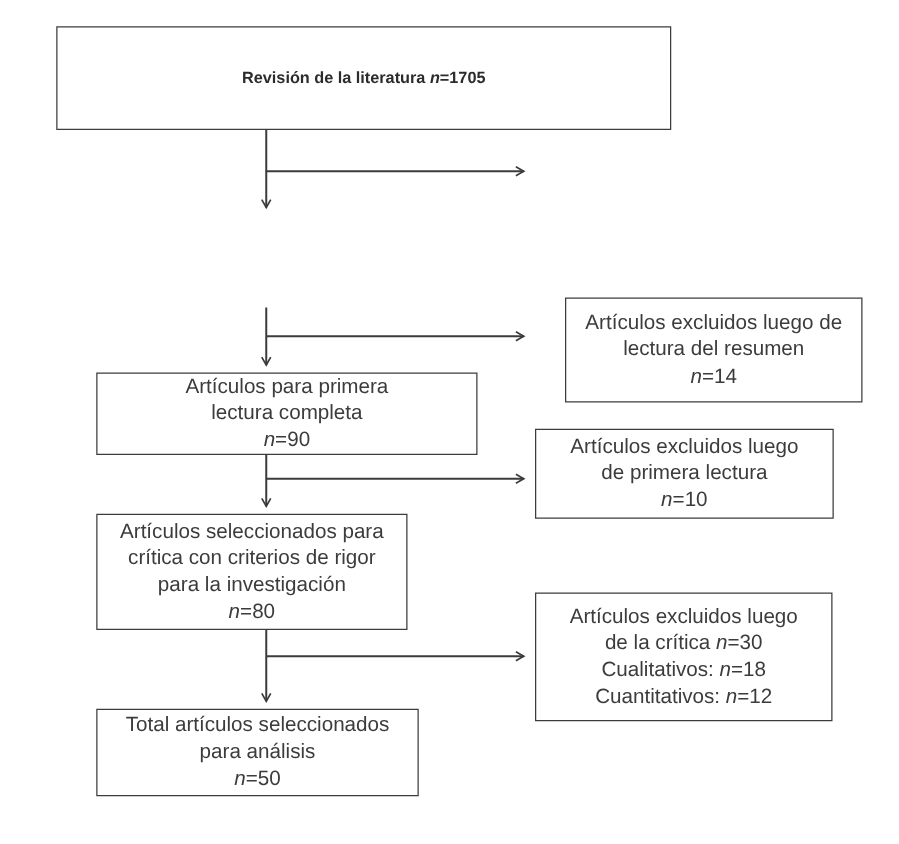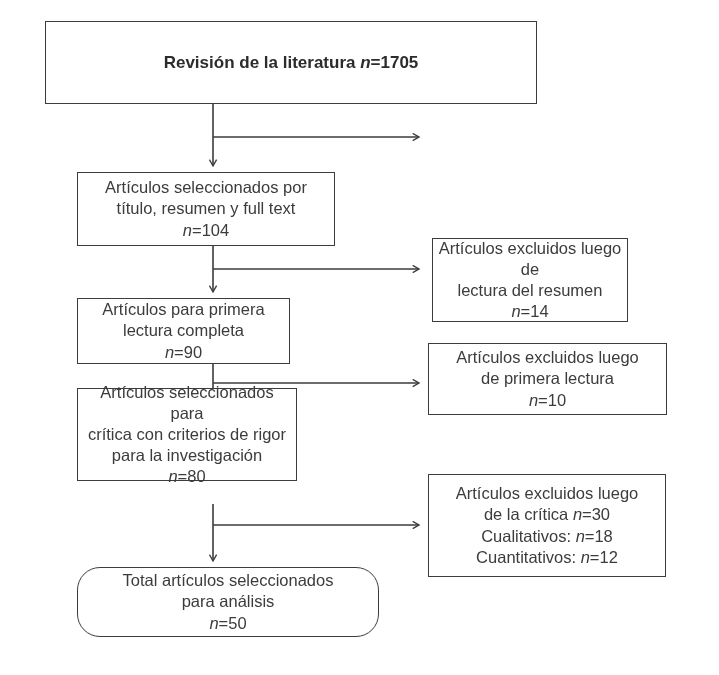--- a/index.html
+++ b/index.html
@@ -25,42 +25,42 @@
     flex-direction: column;
     align-items: center;
     justify-content: center;
     text-align: center;
     font-size: 16.5px;
     line-height: 1.28;
     padding: 1px 4px;
   }
   .fbox .box-title {
     font-weight: bold;
-    font-size: 17px;
+    font-size: 13px;
     color: #2d2b2c;
   }
   .fbox i {
     font-style: italic;
   }
   #connector-layer {
     position: absolute;
     left: 0;
     top: 0;
     width: 719px;
     height: 675px;
     pointer-events: none;
   }
   
   #box-literature-review   { left: 45px;  top: 21px;  width: 492px; height: 83px; }
   #box-selected-by-title   { left: 77px;  top: 172px; width: 258px; height: 74px; }
-  #box-first-full-read     { left: 77px;  top: 298px; width: 213px; height: 66px; justify-content: center; }
-  #box-critique-rigor      { left: 77px;  top: 388px; width: 220px; height: 93px; }
-  #box-total-selected      { left: 77px;  top: 567px; width: 302px; height: 70px; border-radius: 23px; }
+  #box-first-full-read     { left: 77px;  top: 298px; width: 305px; height: 66px; justify-content: center; }
+  #box-critique-rigor      { left: 77px;  top: 411px; width: 249px; height: 93px; }
+  #box-total-selected      { left: 77px;  top: 567px; width: 258px; height: 70px; }
   #box-excluded-reflection { left: 428px; top: 104px; width: 231px; height: 76px; }
-  #box-excluded-abstract   { left: 432px; top: 238px; width: 196px; height: 84px; }
+  #box-excluded-abstract   { left: 452px; top: 238px; width: 238px; height: 84px; }
   #box-excluded-first-read { left: 428px; top: 343px; width: 239px; height: 72px; }
   #box-excluded-critique   { left: 428px; top: 474px; width: 238px; height: 103px; }
 </style>
 </head>
 <body>
 
 <div id="canvas">
 
   <svg id="connector-layer" viewBox="0 0 719 675" xmlns="http://www.w3.org/2000/svg">
     <defs>
@@ -77,23 +77,20 @@
       <line x1="213" y1="383" x2="419" y2="383" marker-end="url(#arrowhead)"></line>
       <line x1="213" y1="504" x2="213" y2="561" marker-end="url(#arrowhead)"></line>
       <line x1="213" y1="525" x2="419" y2="525" marker-end="url(#arrowhead)"></line>
     </g>
   </svg>
 
   <div class="fbox" id="box-literature-review">
     <div class="box-title">Revisión de la literatura <i>n</i>=1705</div>
   </div>
 
-  <div class="fbox" id="box-selected-by-title">
-    <div class="box-body">Artículos seleccionados por<br>título, resumen y full text<br><i>n</i>=104</div>
-  </div>
 
   <div class="fbox" id="box-first-full-read">
     <div class="box-body">Artículos para primera<br>lectura completa<br><i>n</i>=90</div>
   </div>
 
   <div class="fbox" id="box-critique-rigor">
     <div class="box-body">Artículos seleccionados para<br>crítica con criterios de rigor<br>para la investigación<br><i>n</i>=80</div>
   </div>
 
   <div class="fbox" id="box-total-selected">

